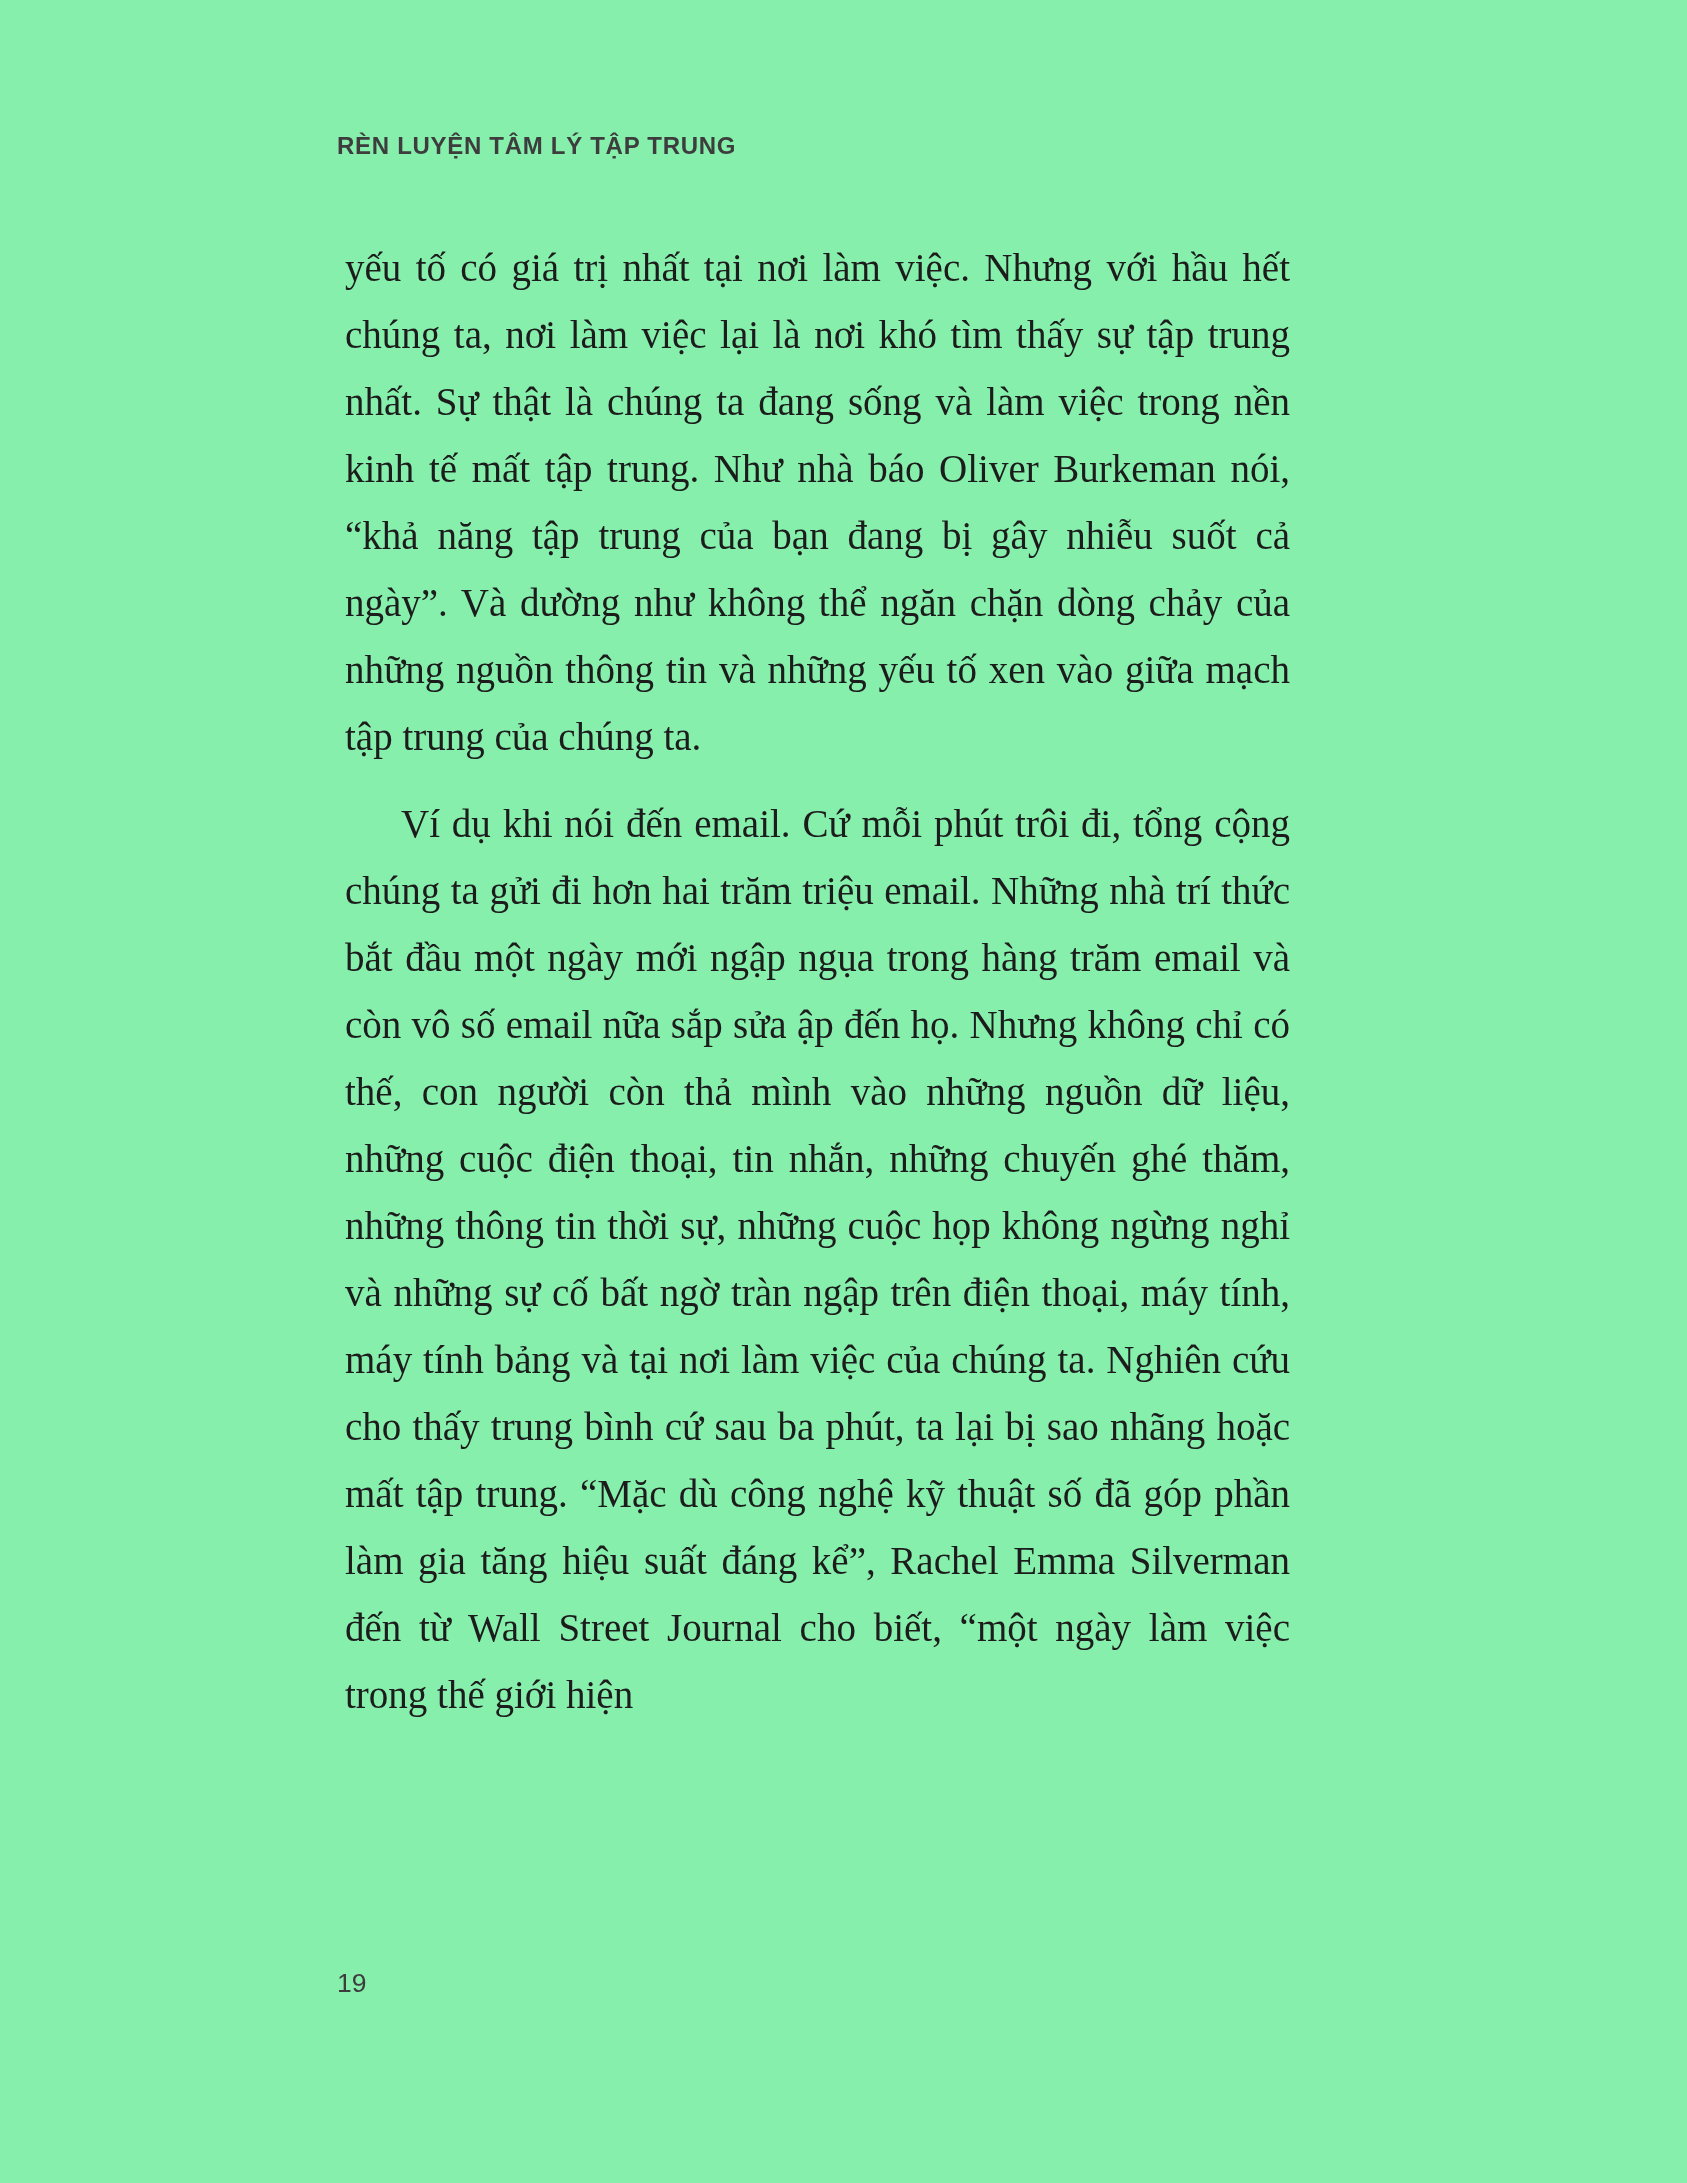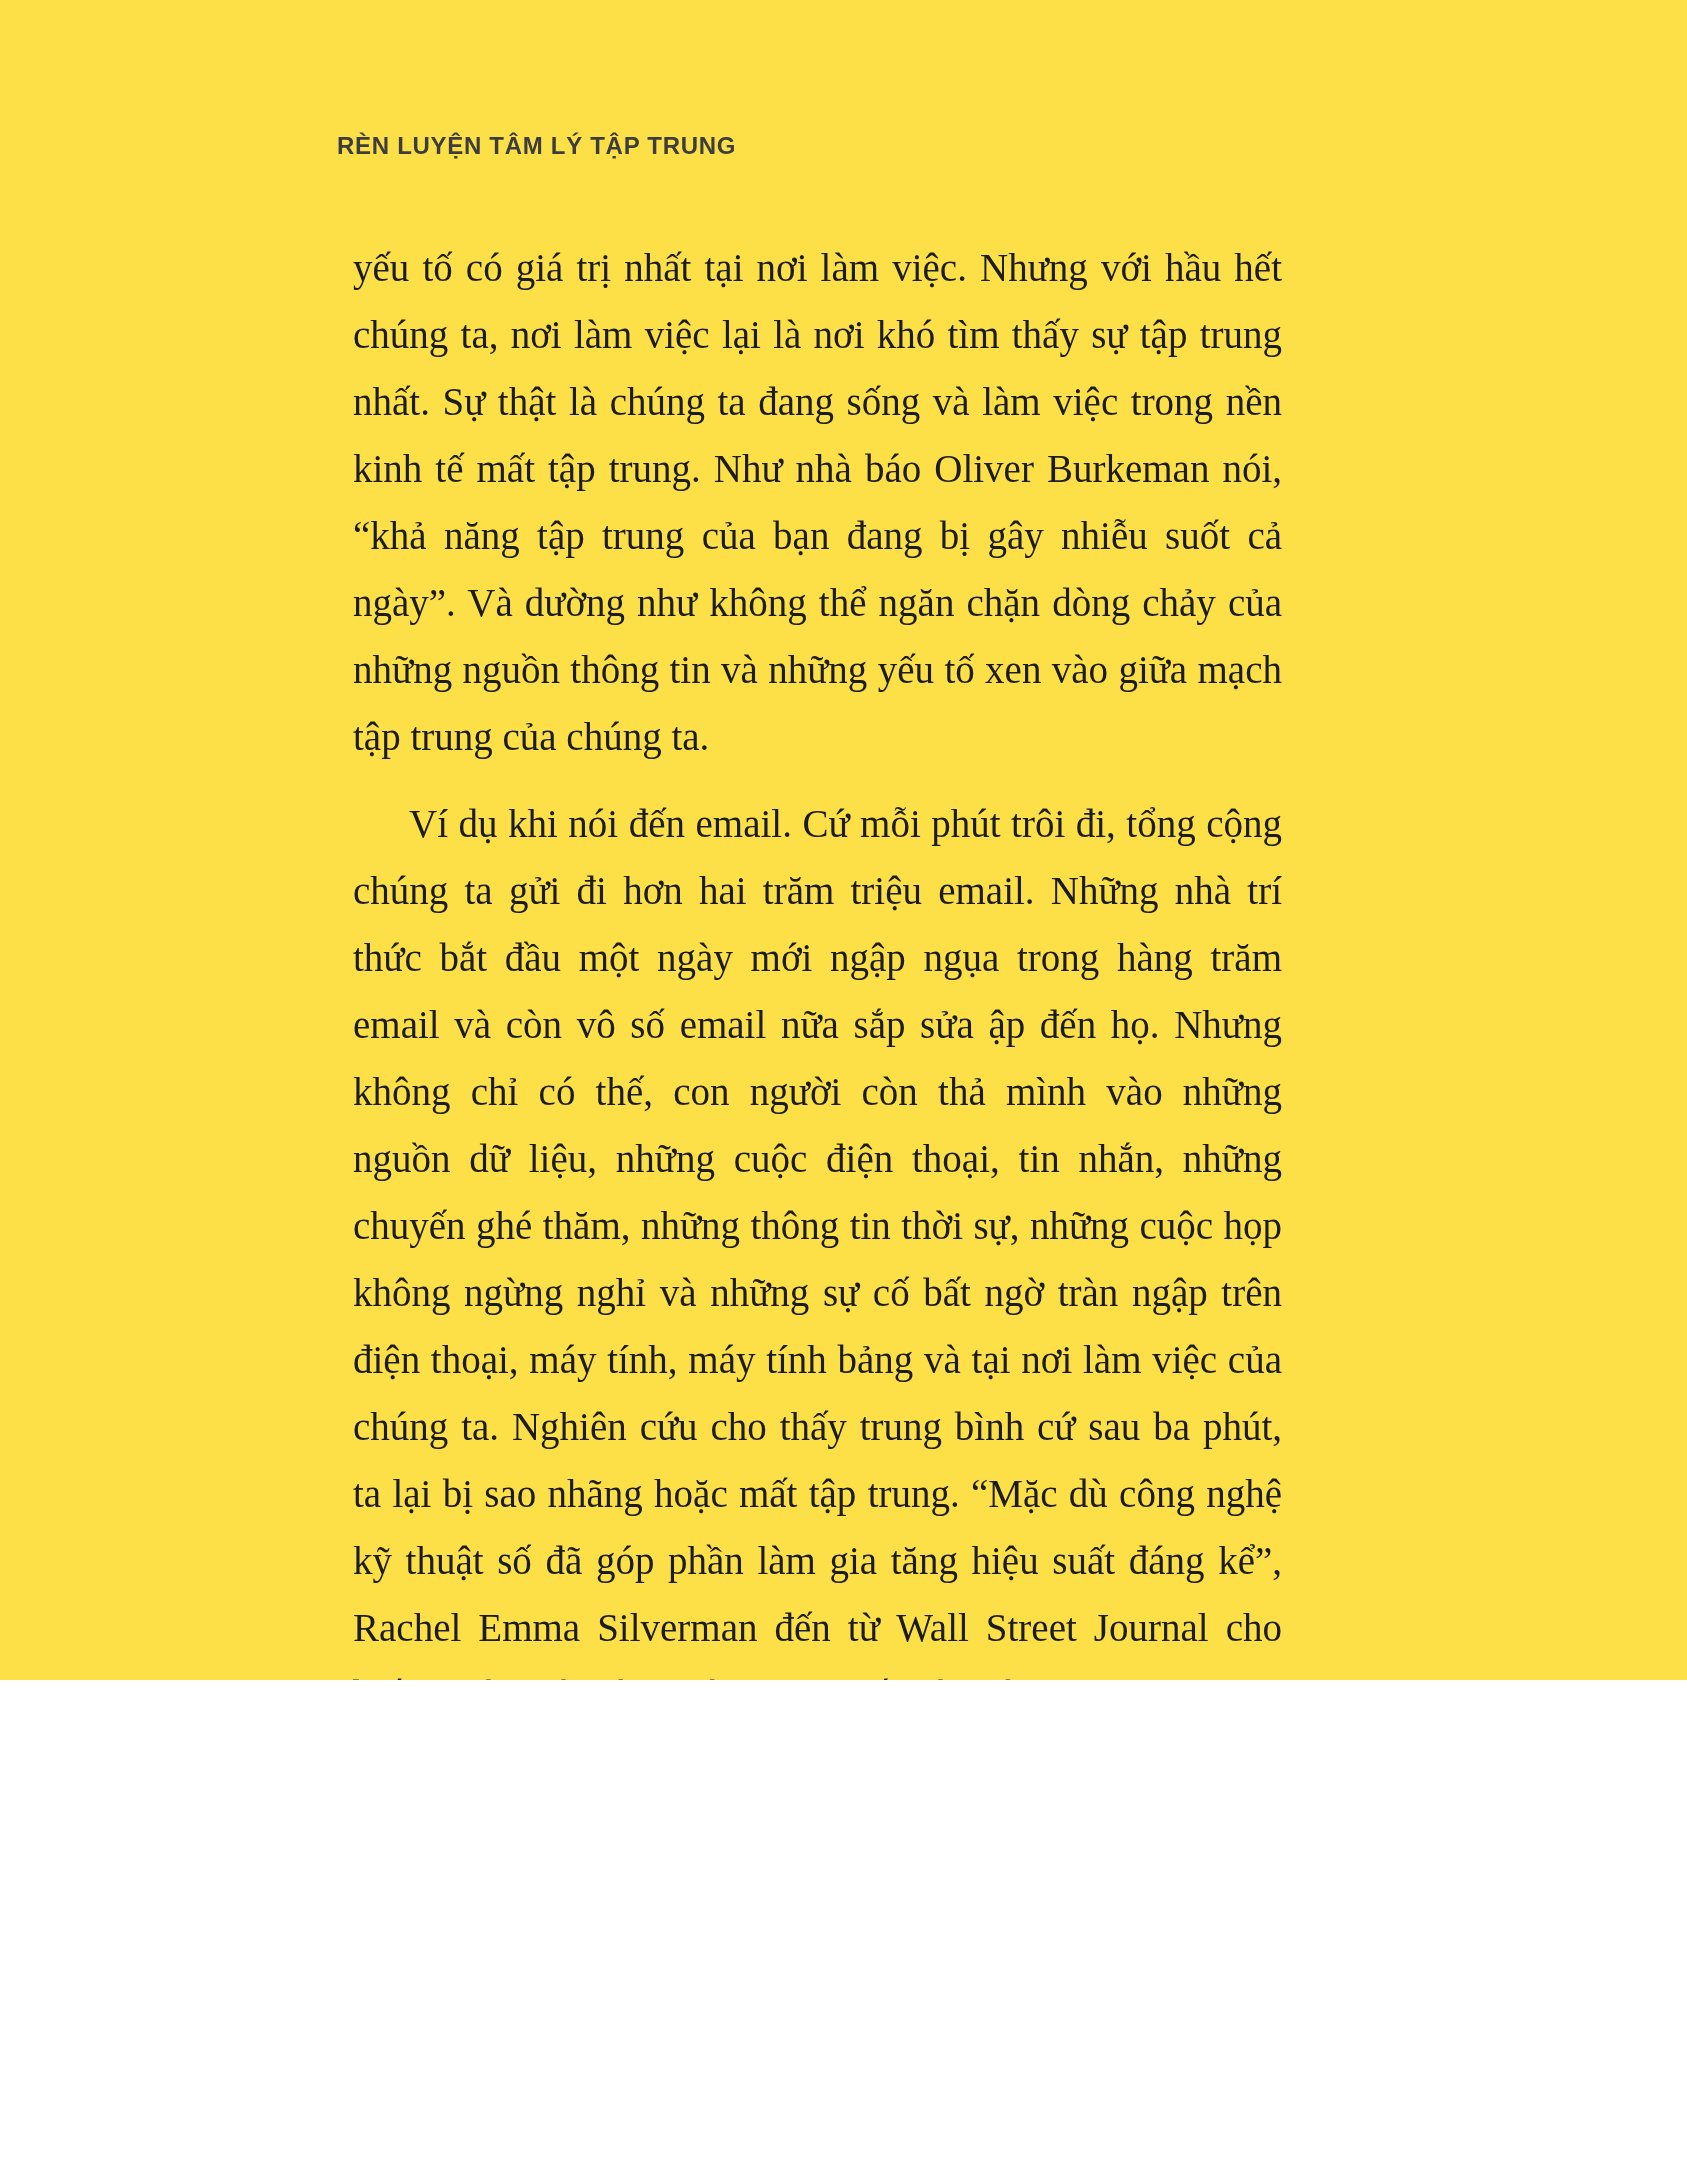--- a/index.html
+++ b/index.html
@@ -3,22 +3,22 @@
 <meta charset="utf-8">
 <style>
   html, body {
     margin: 0;
     padding: 0;
     background: #ffffff;
   }
   .page {
     position: relative;
     width: 1687px;
-    height: 1680px;
-    background: #fde047;
+    height: 2183px;
+    background: #86efac;
     overflow: hidden;
   }
   .text-column {
     position: absolute;
     left: 337px;
     top: 132px;
     width: 961px;
   }
   .running-header {
     font-family: "Liberation Sans", sans-serif;
@@ -30,21 +30,21 @@
   }
   .body-text {
     font-family: "Liberation Serif", serif;
     font-size: 39px;
     line-height: 67px;
     color: #1c1c1c;
     text-align: justify;
     text-justify: inter-word;
   }
   .body-text p {
-    margin: 16px;
+    margin: 8px;
     padding: 0;
   }
   .body-text p.indented {
     text-indent: 56px;
     margin-top: 20px;
   }
   .seg-italic {
   }
   .page-number {
     position: absolute;

